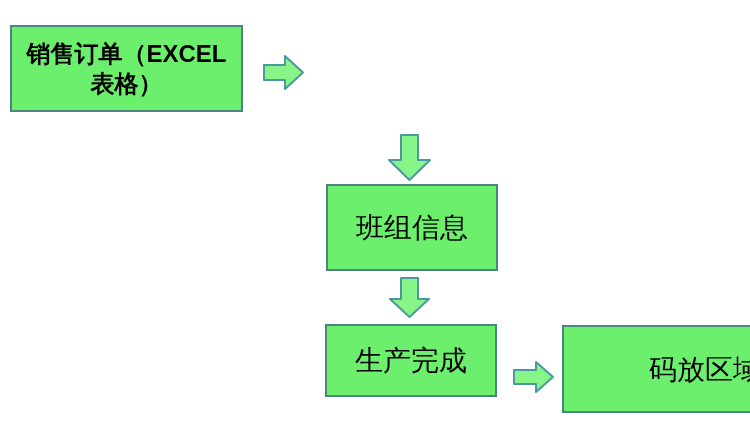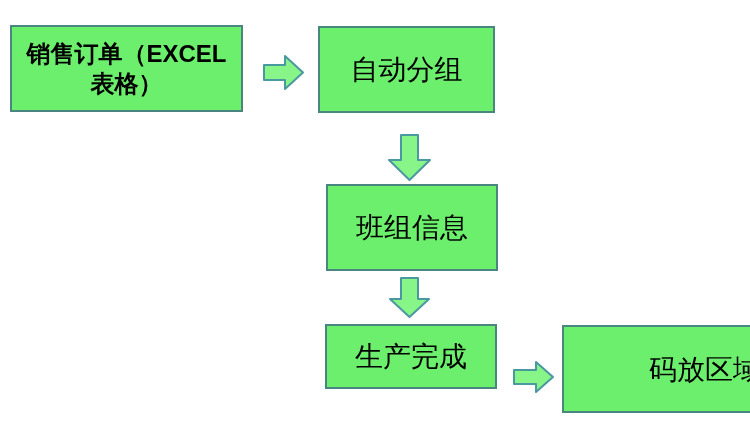--- a/index.html
+++ b/index.html
@@ -39,21 +39,21 @@
   }
   .node-bold .label {
     font-family: "Liberation Sans", sans-serif;
     font-size: 24px;
     font-weight: 700;
   }
   
   #node-sales-order          { left: 10px;  top: 25px;  width: 233px; height: 87px; }
   #node-auto-group           { left: 318px; top: 26px;  width: 177px; height: 87px; }
   #node-team-info            { left: 326px; top: 184px; width: 172px; height: 87px; }
-  #node-production-complete  { left: 325px; top: 324px; width: 172px; height: 65px; }
+  #node-production-complete  { left: 325px; top: 324px; width: 172px; height: 73px; }
   #node-stacking-area        { left: 562px; top: 325px; width: 207px; height: 88px; text-align: right; }
   
   .arrow { position: absolute; }
   #arrow-1 { left: 263px; top: 54px;  width: 42px; height: 37px; }
   #arrow-2 { left: 387px; top: 134px; width: 45px; height: 48px; }
   #arrow-3 { left: 388px; top: 277px; width: 43px; height: 42px; }
   #arrow-4 { left: 513px; top: 360px; width: 42px; height: 34px; }
   .arrow polygon {
     fill: var(--arrow-fill, #87f587);
     stroke: var(--arrow-stroke, #4a98a0);
@@ -67,23 +67,20 @@
 <div id="canvas">
 
   <div class="node node-bold" id="node-sales-order">
     <span class="label">销售订单（EXCEL表格）</span>
   </div>
 
   <svg class="arrow" id="arrow-1" viewBox="0 0 42 37" xmlns="http://www.w3.org/2000/svg">
     <polygon points="1,11 22,11 22,2 40,18.5 22,35 22,26 1,26"></polygon>
   </svg>
 
-  <div class="node node-serif" id="node-auto-group">
-    <span class="label">自动分组</span>
-  </div>
 
   <svg class="arrow" id="arrow-2" viewBox="0 0 45 48" xmlns="http://www.w3.org/2000/svg">
     <polygon points="14,1 31,1 31,26 43,26 22.5,46 2,26 14,26"></polygon>
   </svg>
 
   <div class="node node-serif" id="node-team-info">
     <span class="label">班组信息</span>
   </div>
 
   <svg class="arrow" id="arrow-3" viewBox="0 0 43 42" xmlns="http://www.w3.org/2000/svg">

